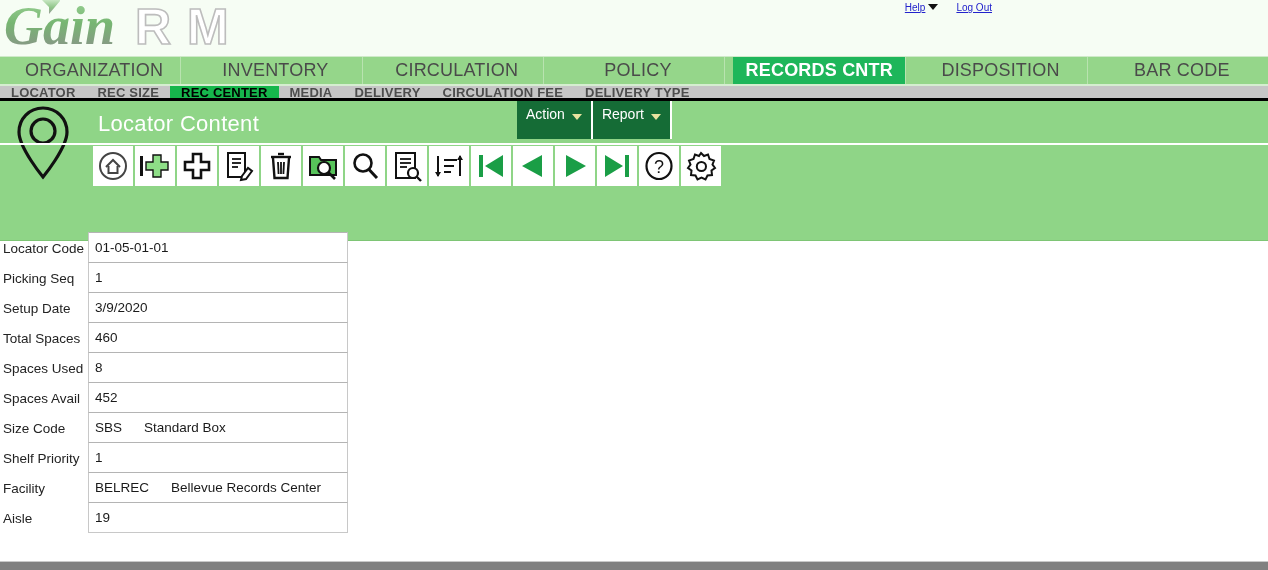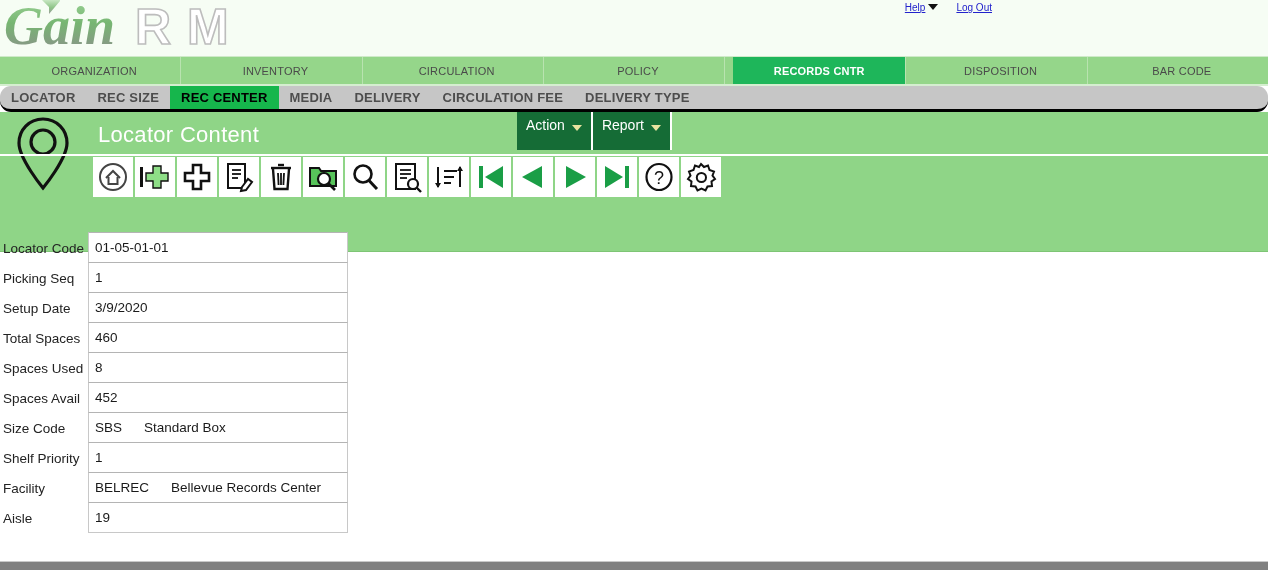--- a/index.html
+++ b/index.html
@@ -63,44 +63,43 @@
     height: 30px;
     background: #95d68a;
     border-top: 1px solid #cfeac9;
     border-bottom: 2px solid #d5eed0;
   }
   .mainnav .tab {
     flex: 1 1 0;
     display: flex;
     align-items: center;
     justify-content: center;
-    font-size: 11px;
+    font-size: 18px;
     color: #4a4a4a;
     letter-spacing: 0.2px;
     border-right: 1px solid #b9e3b0;
     cursor: pointer;
     white-space: nowrap;
     margin-left: 8px;
   }
   .mainnav .tab:last-child { border-right: none; }
   .mainnav .tab.active {
     background: #1eb65a;
     color: #ffffff;
     font-weight: 600;
     text-align: center;
   }
 
   
   .subnav {
     display: flex;
     align-items: stretch;
-    height: 26px;
+    height: 15px;
     background: #c6c6c6;
     border-bottom: 3px solid #000000;
-    border-radius: 11px;
   }
   .subnav .sitem {
     display: flex;
     align-items: center;
     padding: 0 11px;
     font-size: 13px;
     font-weight: bold;
     color: #4d4d4d;
     letter-spacing: 0.2px;
     cursor: pointer;

